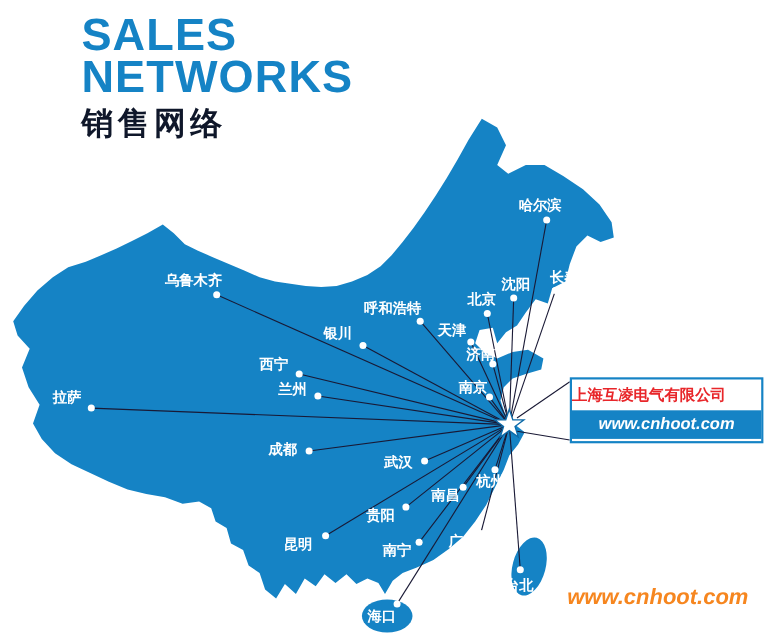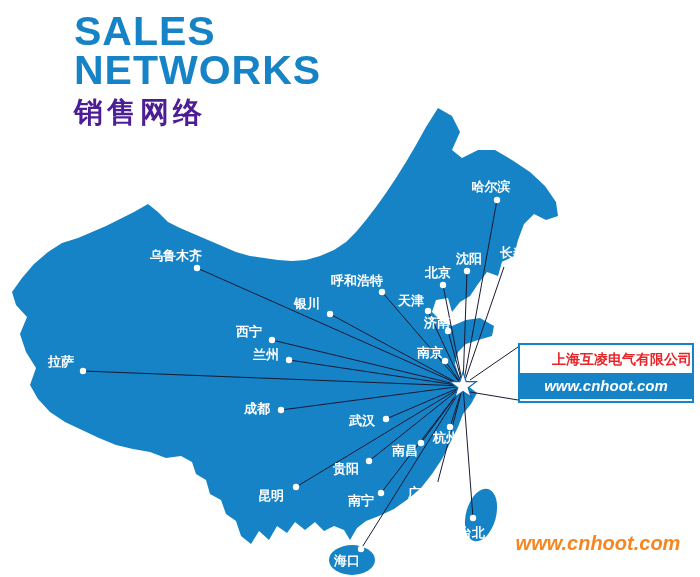--- a/index.html
+++ b/index.html
@@ -26,30 +26,30 @@
     text-anchor:middle;dominant-baseline:central;
   }
   #hq-star{fill:#ffffff;stroke:#0d6aa8;stroke-width:1.2;}
 
   .title{position:absolute;left:74px;top:12px;}
   .t1{
     font-size:41px;font-weight:800;color:var(--map-blue);
     line-height:0.94;letter-spacing:1px;
   }
   .t2{
-    font-size:29px;font-weight:700;color:#4c1d95;
+    font-size:29px;font-weight:700;color:#0f172a;
     letter-spacing:4px;margin-top:4px;
   }
 
   .callout{
     position:absolute;left:518px;top:343px;width:176px;height:60px;
     border:2px solid var(--map-blue);background:#ffffff;box-sizing:border-box;
   }
   .callout-name{
-    height:28px;line-height:28px;text-align:right;
+    height:28px;line-height:28px;text-align:left;
     color:var(--company-red);font-weight:700;font-size:14px;white-space:nowrap;
   }
   .callout-site{
     height:26px;line-height:26px;background:var(--map-blue);
     color:#ffffff;font-weight:700;font-style:italic;font-size:15px;text-align:center;
   }
 
   .watermark{position:absolute;left:500px;top:531px;width:196px;text-align:center;}
   .wm1{
     font-size:30px;font-weight:700;color:var(--watermark-red);

